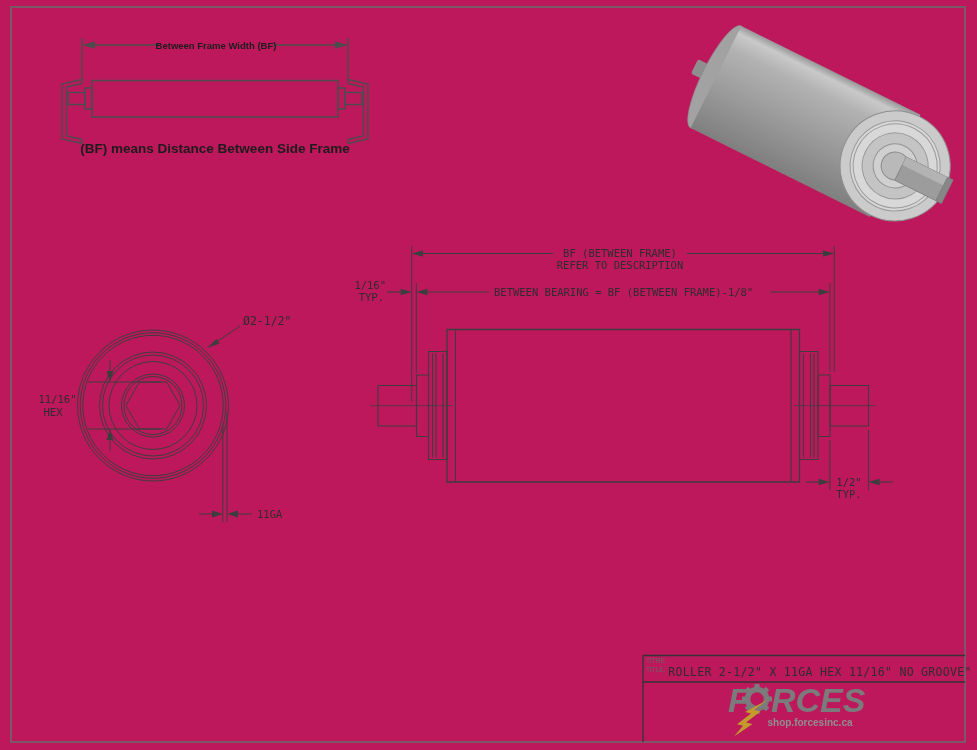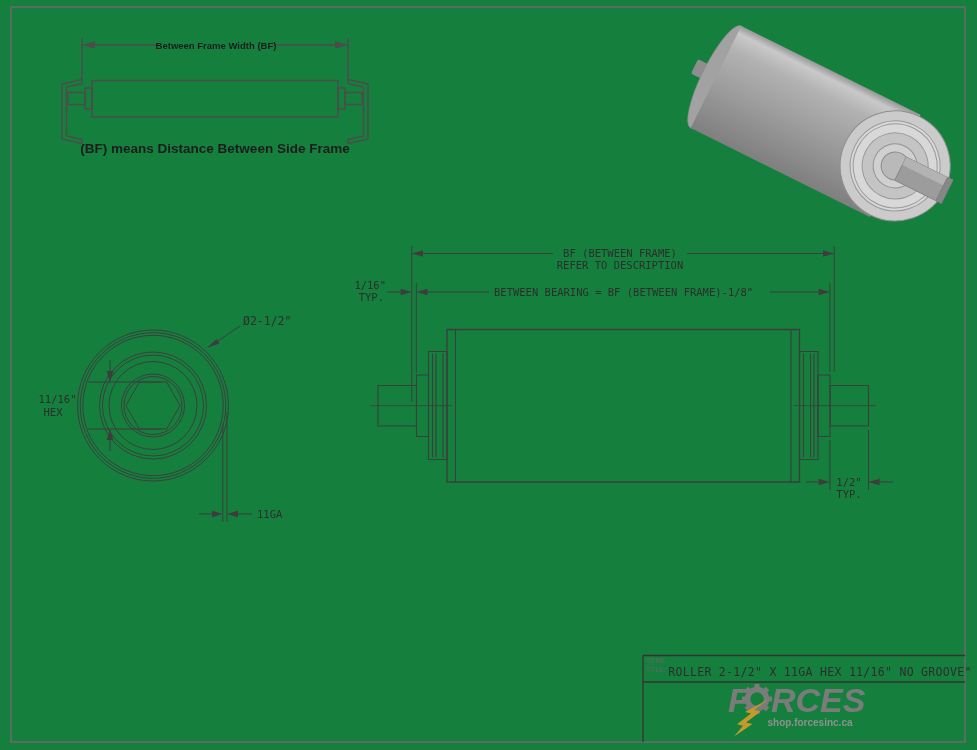--- a/index.html
+++ b/index.html
@@ -1,16 +1,16 @@
 <!DOCTYPE html>
 <html><head>
 <meta charset="utf-8">
 <style>
   html,body{margin:0;padding:0;background:#ffffff;}
-  .sheet{position:relative;width:977px;height:750px;background:#15803d;overflow:hidden;
+  .sheet{position:relative;width:977px;height:750px;background:#be185d;overflow:hidden;
          font-family:"DejaVu Sans Mono", monospace;}
   svg{position:absolute;left:0;top:0;}
   .cad  {font-family:"DejaVu Sans Mono", monospace; fill:#2d2d2d;}
   .hand {font-family:"Liberation Sans", sans-serif; font-weight:bold; fill:#1c1c1c;}
   .tiny {font-family:"Liberation Sans", sans-serif; fill:#666;}
   .logo {font-family:"Liberation Sans", sans-serif; font-weight:bold; font-style:italic;}
   .web  {font-family:"Liberation Sans", sans-serif; font-weight:bold;}
   line,path,rect.ol,circle.ol,polyline{vector-effect:non-scaling-stroke;}
 </style>
 </head>

